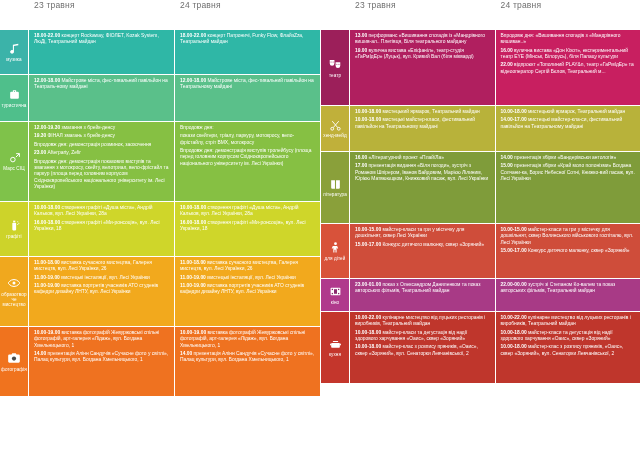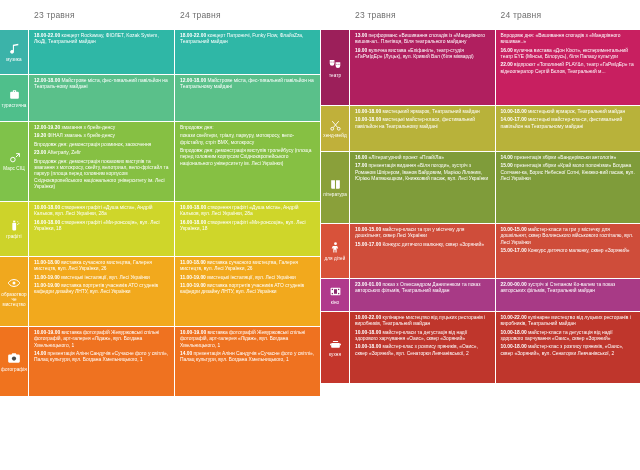--- a/index.html
+++ b/index.html
@@ -19,21 +19,20 @@
   .half {
     width: 320px;
     height: 470px;
     display: flex;
     flex-direction: column;
   }
   .headrow {
     height: 30px;
     display: flex;
     flex-direction: row;
-    align-items: center;
     flex: 0 0 30px;
   }
   .head-icon-sp { width: 28px; flex: 0 0 28px; }
   .head-date {
     flex: 1 1 0;
     font-size: 8.5px;
     color: #6f6f6f;
     padding-left: 6px;
     letter-spacing: .2px;
   }

